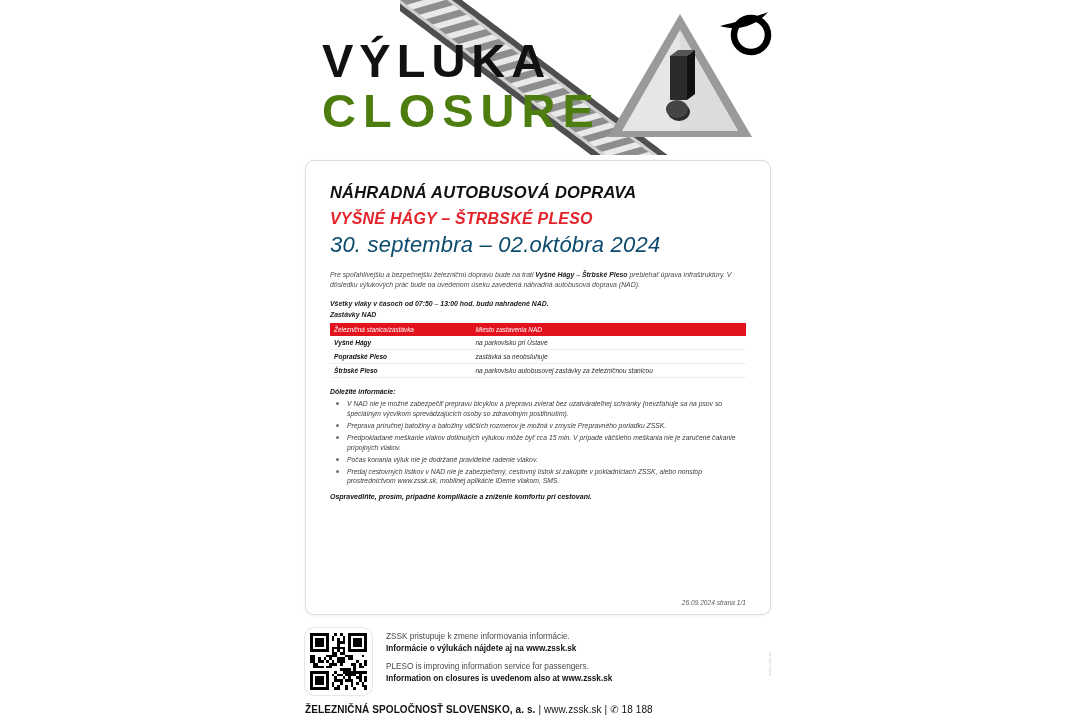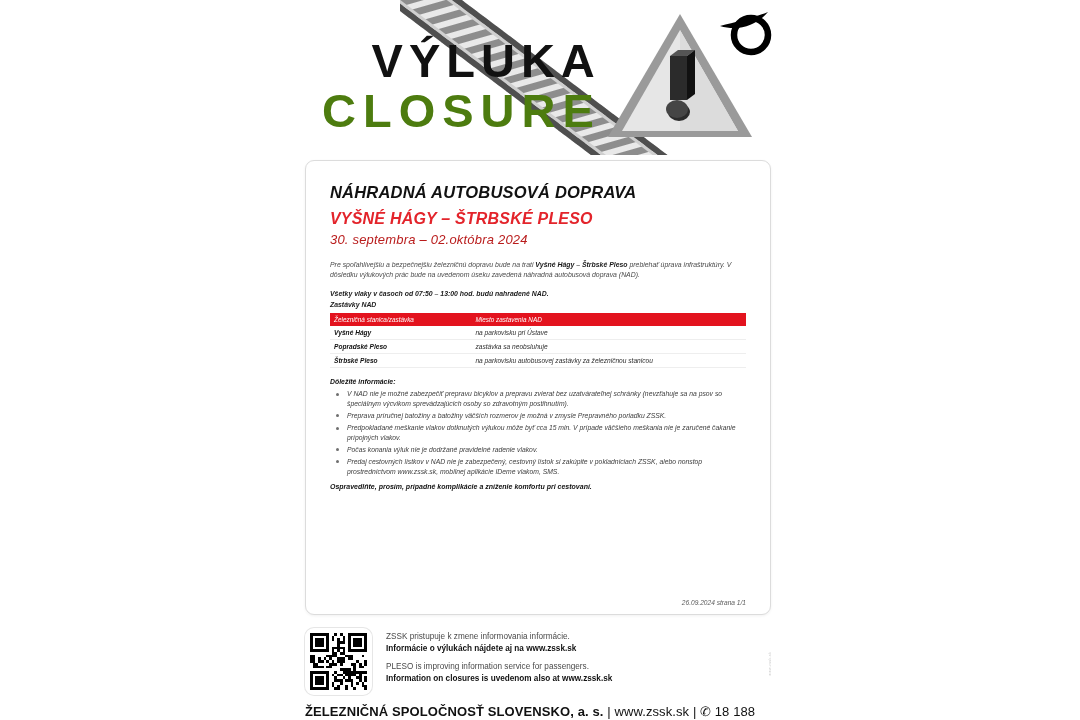--- a/index.html
+++ b/index.html
@@ -9,21 +9,21 @@
     font-family: "Liberation Sans", sans-serif;
     overflow: hidden;
   }
   .page { position: relative; width: 1080px; height: 720px; background:#fff; }
 
   
   .banner { position: absolute; left: 0; top: 0; width: 1080px; height: 155px; overflow: hidden; }
 
   .track-svg { position: absolute; left: 400px; top: -14px; }
 
-  .headline-block { position: absolute; left: 322px; top: 38px; text-align: right; }
+  .headline-block { position: absolute; left: 322px; top: 38px; }
   .headline-top {
     font-size: 47px; font-weight: 700; color: #111111;
     letter-spacing: 6px; line-height: 0.98;
     font-family: "Liberation Sans", sans-serif;
   }
   .headline-sub {
     font-size: 47px; font-weight: 700; color: #4d7c0f;
     letter-spacing: 7px; line-height: 0.98; margin-top: 4px;
   }
 
@@ -43,21 +43,21 @@
 
   .t-nad {
     font-size: 16.5px; font-weight: 700; color: #111;
     letter-spacing: 0.2px; line-height: 1.12;
   }
   .t-route {
     font-size: 16px; font-weight: 700; color: #e3242b;
     letter-spacing: 0.2px; margin-top: 9px; line-height: 1.1;
   }
   .t-dates {
-    font-size: 13px; font-weight: 400; color: #b91c1c;
+    font-size: 22px; font-weight: 400; color: #0c4a6e;
     letter-spacing: 0.2px; margin-top: 5px; line-height: 1.1;
   }
 
   .intro {
     margin-top: 13px;
     font-size: 6.9px; color: #4a4a4a; line-height: 1.45;
     text-align: left;
   }
   .intro b { color: #1a1a1a; font-weight: 700; }
 
@@ -128,21 +128,21 @@
   .qr-grid i { display: block; }
   .qr-grid i.on { background: #000; }
 
   .footer-text { padding-top: 3px; }
   .ft-line { font-size: 8.2px; color: #4a4a4a; line-height: 1.42; }
   .ft-line.bold { font-weight: 700; color: #111; }
   .ft-gap { height: 7px; }
 
   .legal {
     margin-top: 9px;
-    font-size: 13px; font-weight: 700; color: #111;
+    font-size: 10px; font-weight: 700; color: #111;
     letter-spacing: 0.1px;
   }
   .legal span.thin { font-weight: 400; }
 
   .side-note {
     position: absolute; left: 768px; top: 652px;
     font-size: 3.6px; color: #c9c9c9;
     writing-mode: vertical-rl; transform: rotate(180deg);
     letter-spacing: 0.3px;
   }

